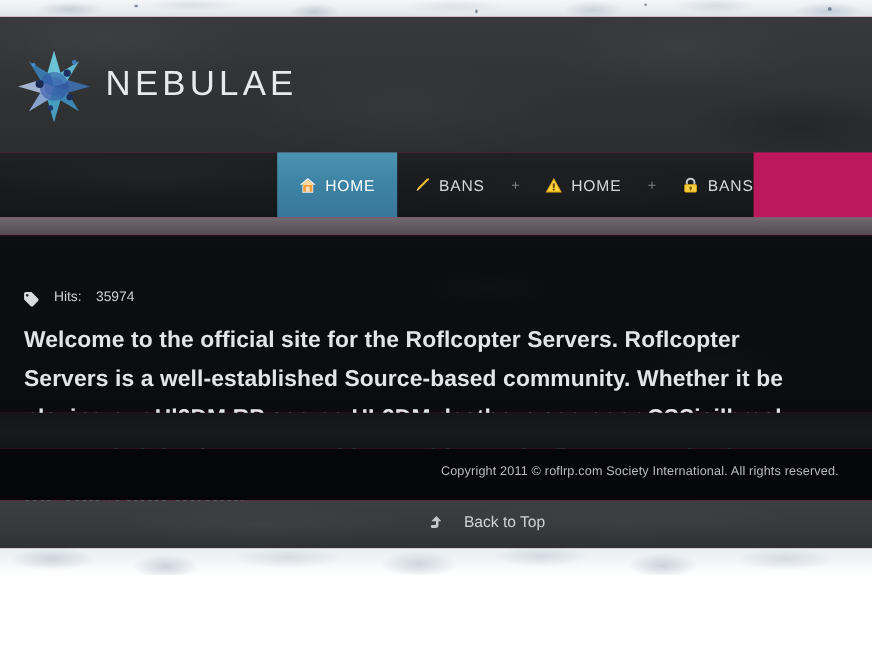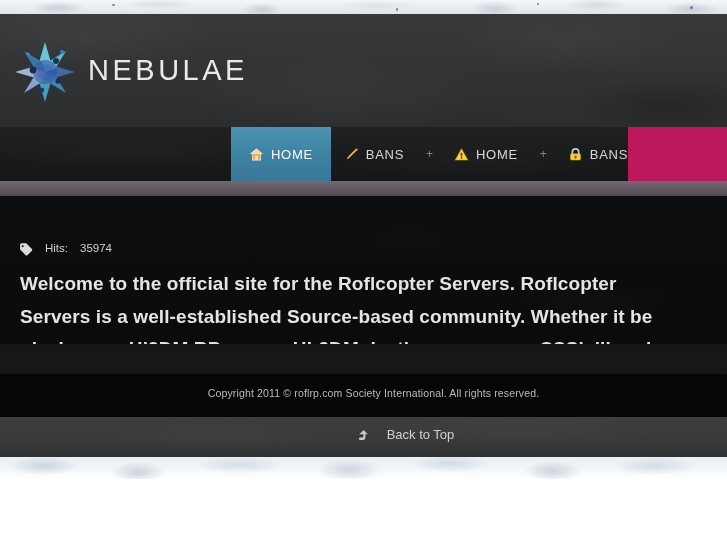--- a/index.html
+++ b/index.html
@@ -221,25 +221,24 @@
     top: 360px;
     width: 727px;
     height: 43px;
     background: #050607;
   }
   .copyright {
     position: absolute;
     left: 0;
     top: 13px;
     width: 699px;
-    text-align: center;
+    text-align: right;
     color: #b9bcbe;
     font-size: 10.5px;
     letter-spacing: .15px;
-    padding-left: 24px;
   }
 
   .toTop-band {
     position: absolute;
     left: 0;
     top: 403px;
     width: 727px;
     height: 40px;
     background:
       radial-gradient(ellipse 180px 22px at 30% 50%, rgba(255,255,255,.030), rgba(0,0,0,0) 72%),

